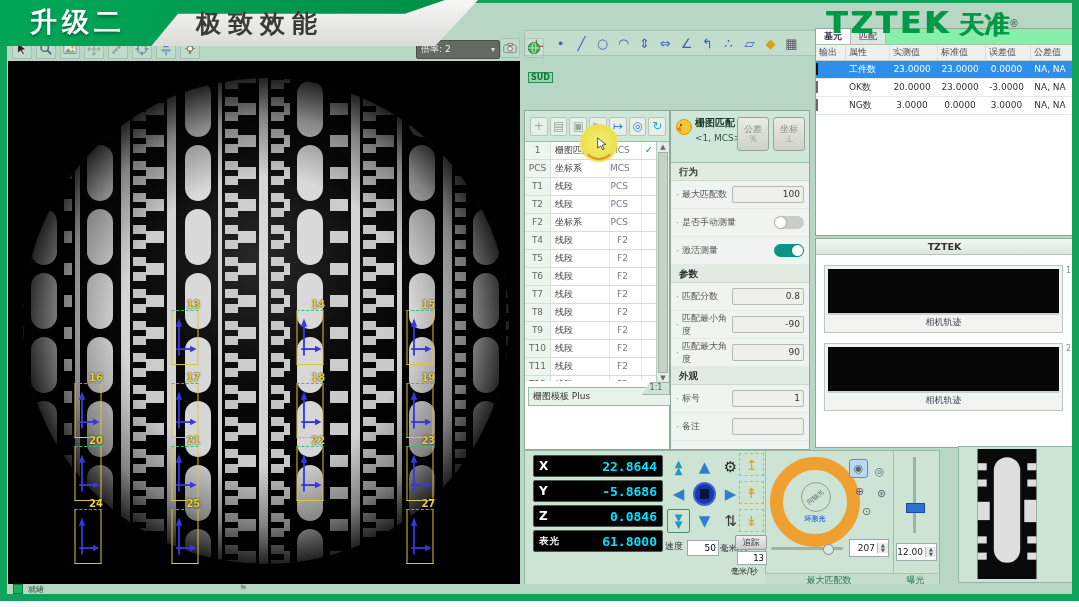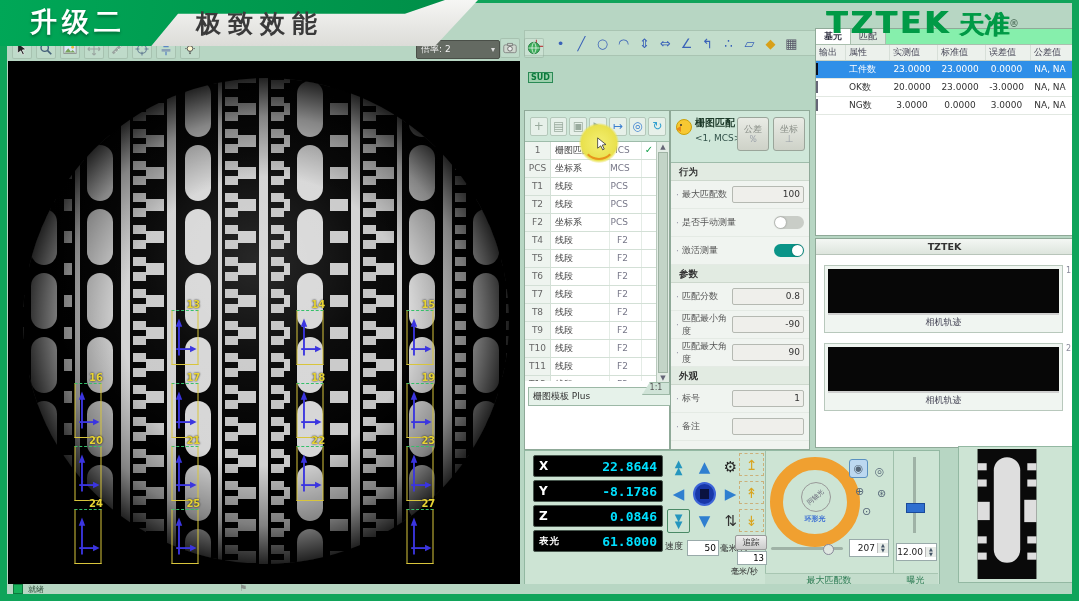--- a/index.html
+++ b/index.html
@@ -798,21 +798,21 @@
 
   <div class="ctrl-panel">
     <div class="sec sec-motion">
       <div id="dro">
           <div class="dro-row" style="top: 4px;">
             <span class="dro-label">X</span>
             <span class="dro-val">22.8644</span>
           </div>
           <div class="dro-row" style="top: 29px;">
             <span class="dro-label">Y</span>
-            <span class="dro-val">-8.1786</span>
+            <span class="dro-val">-5.8686</span>
           </div>
           <div class="dro-row" style="top: 54px;">
             <span class="dro-label">Z</span>
             <span class="dro-val">0.0846</span>
           </div>
           <div class="dro-row" style="top: 79px;">
             <span class="dro-label small">表光</span>
             <span class="dro-val">61.8000</span>
           </div>
         </div>

